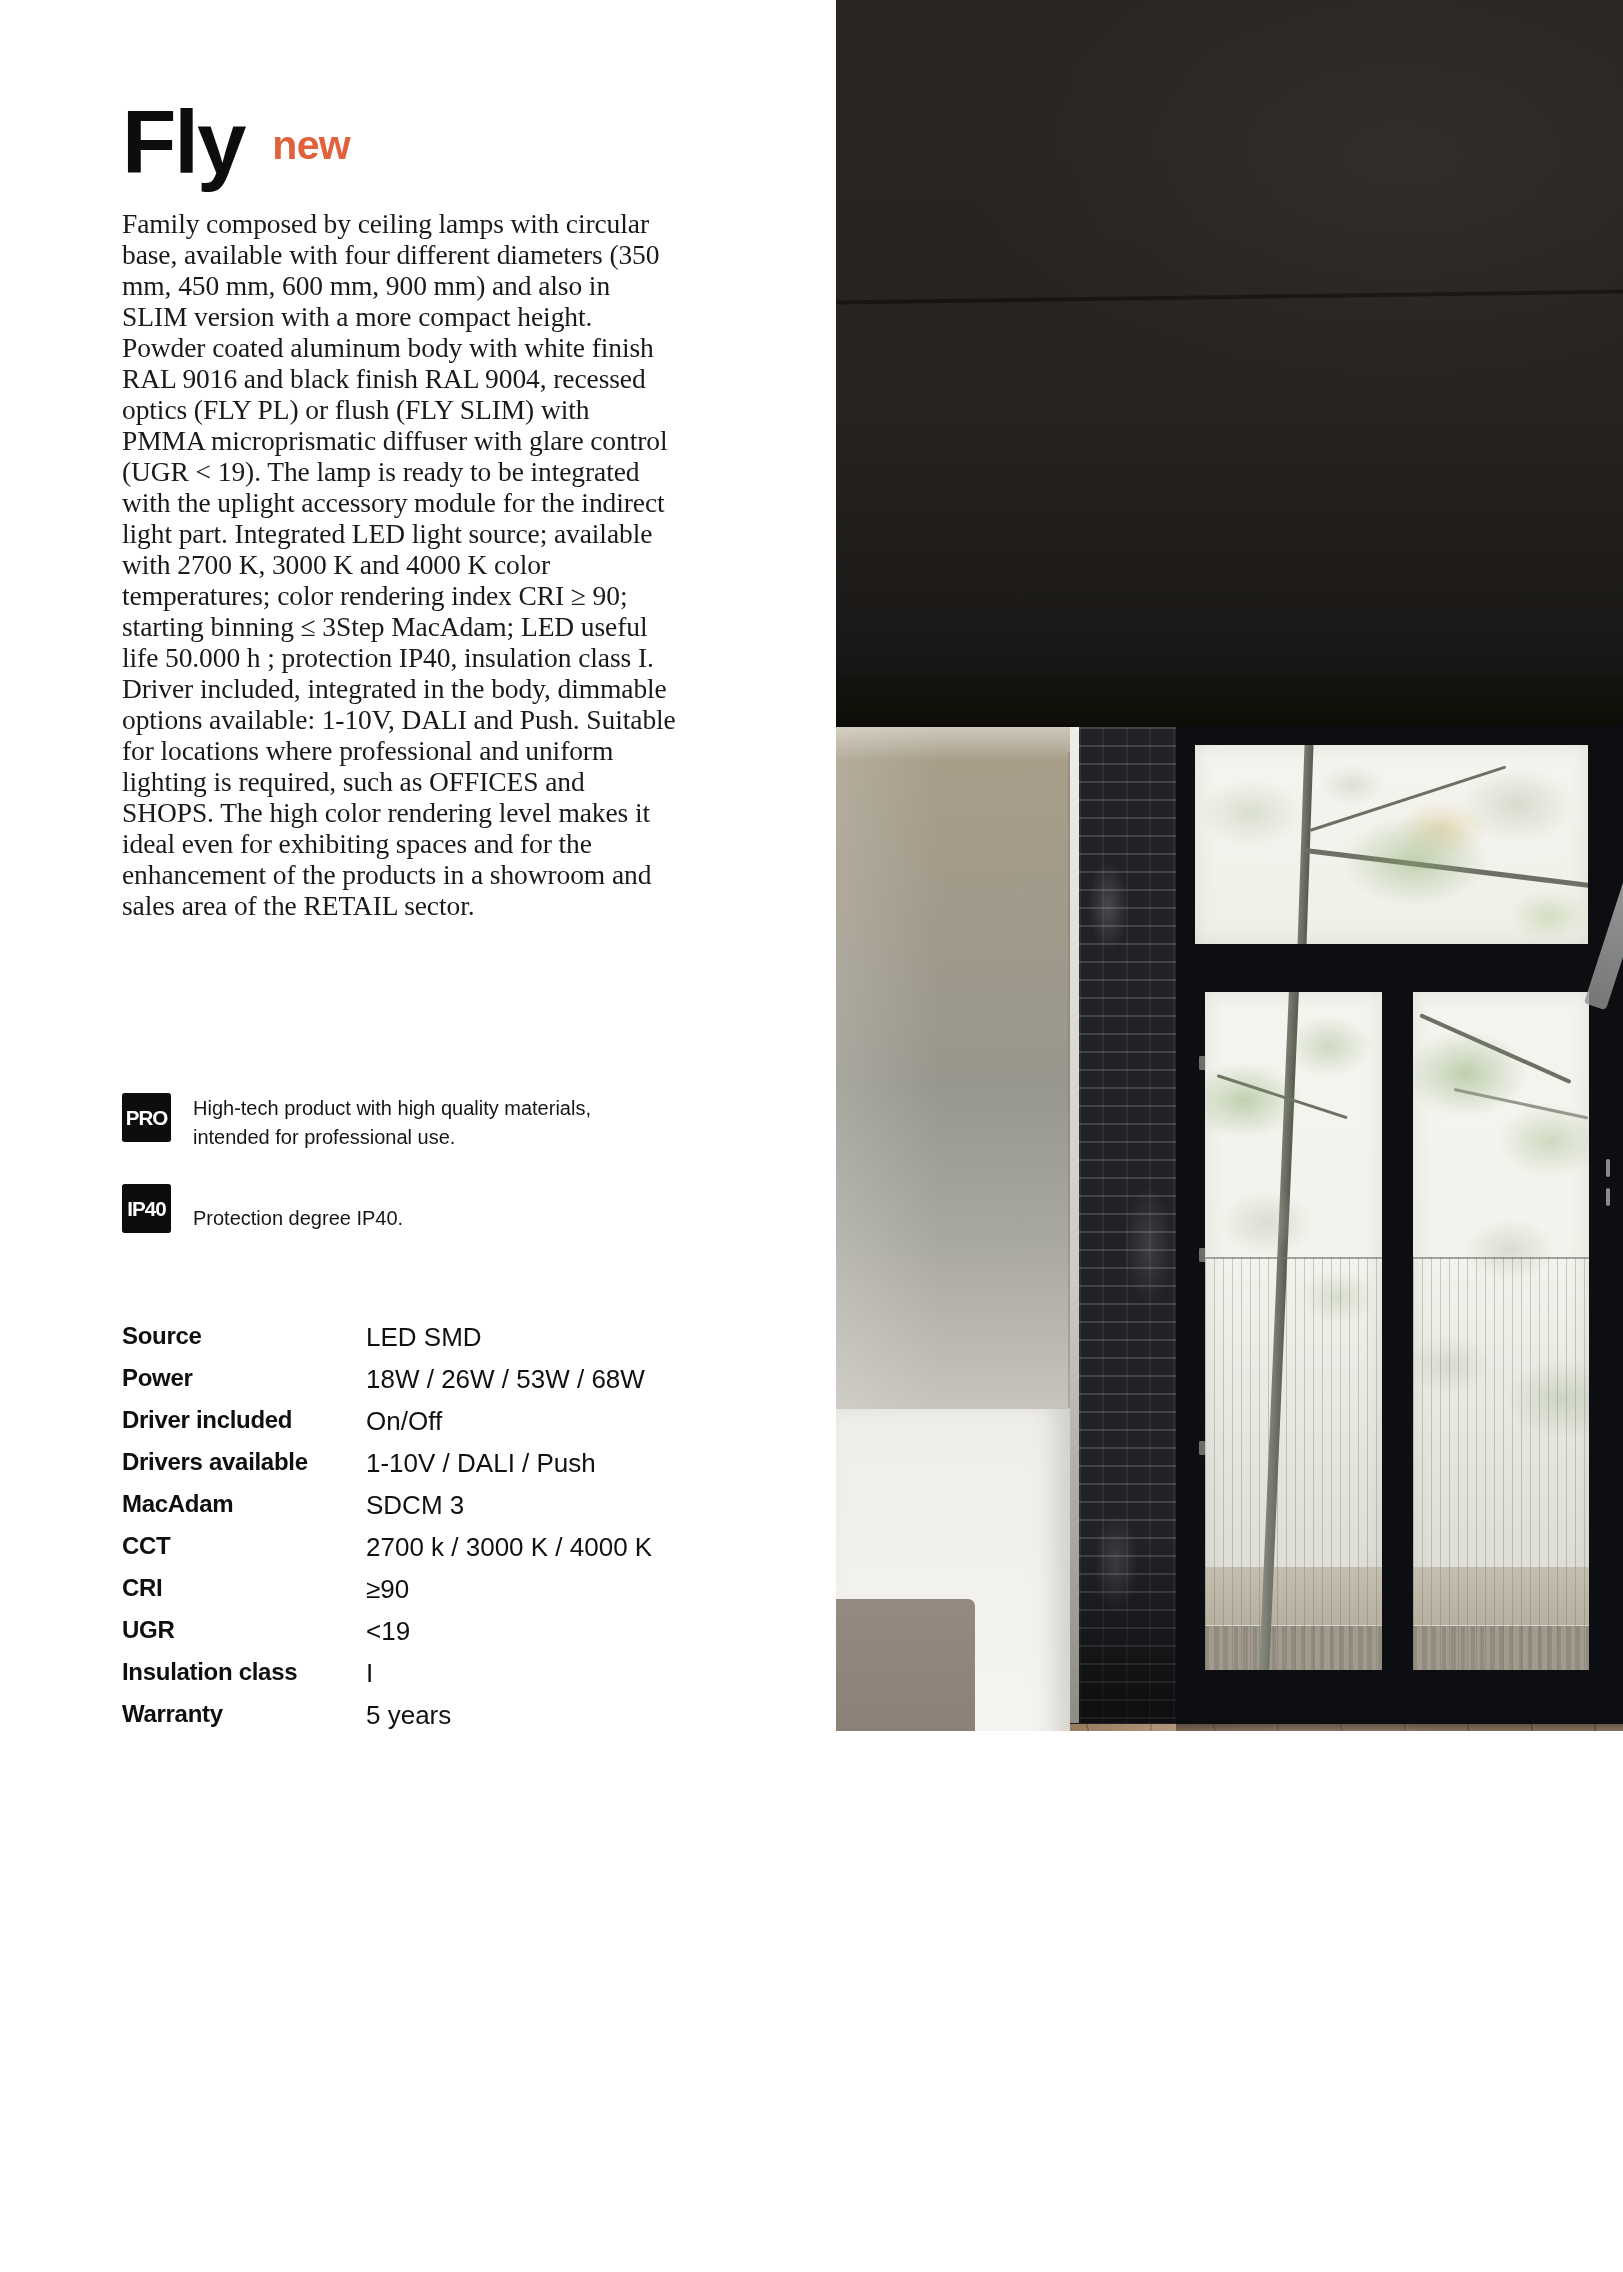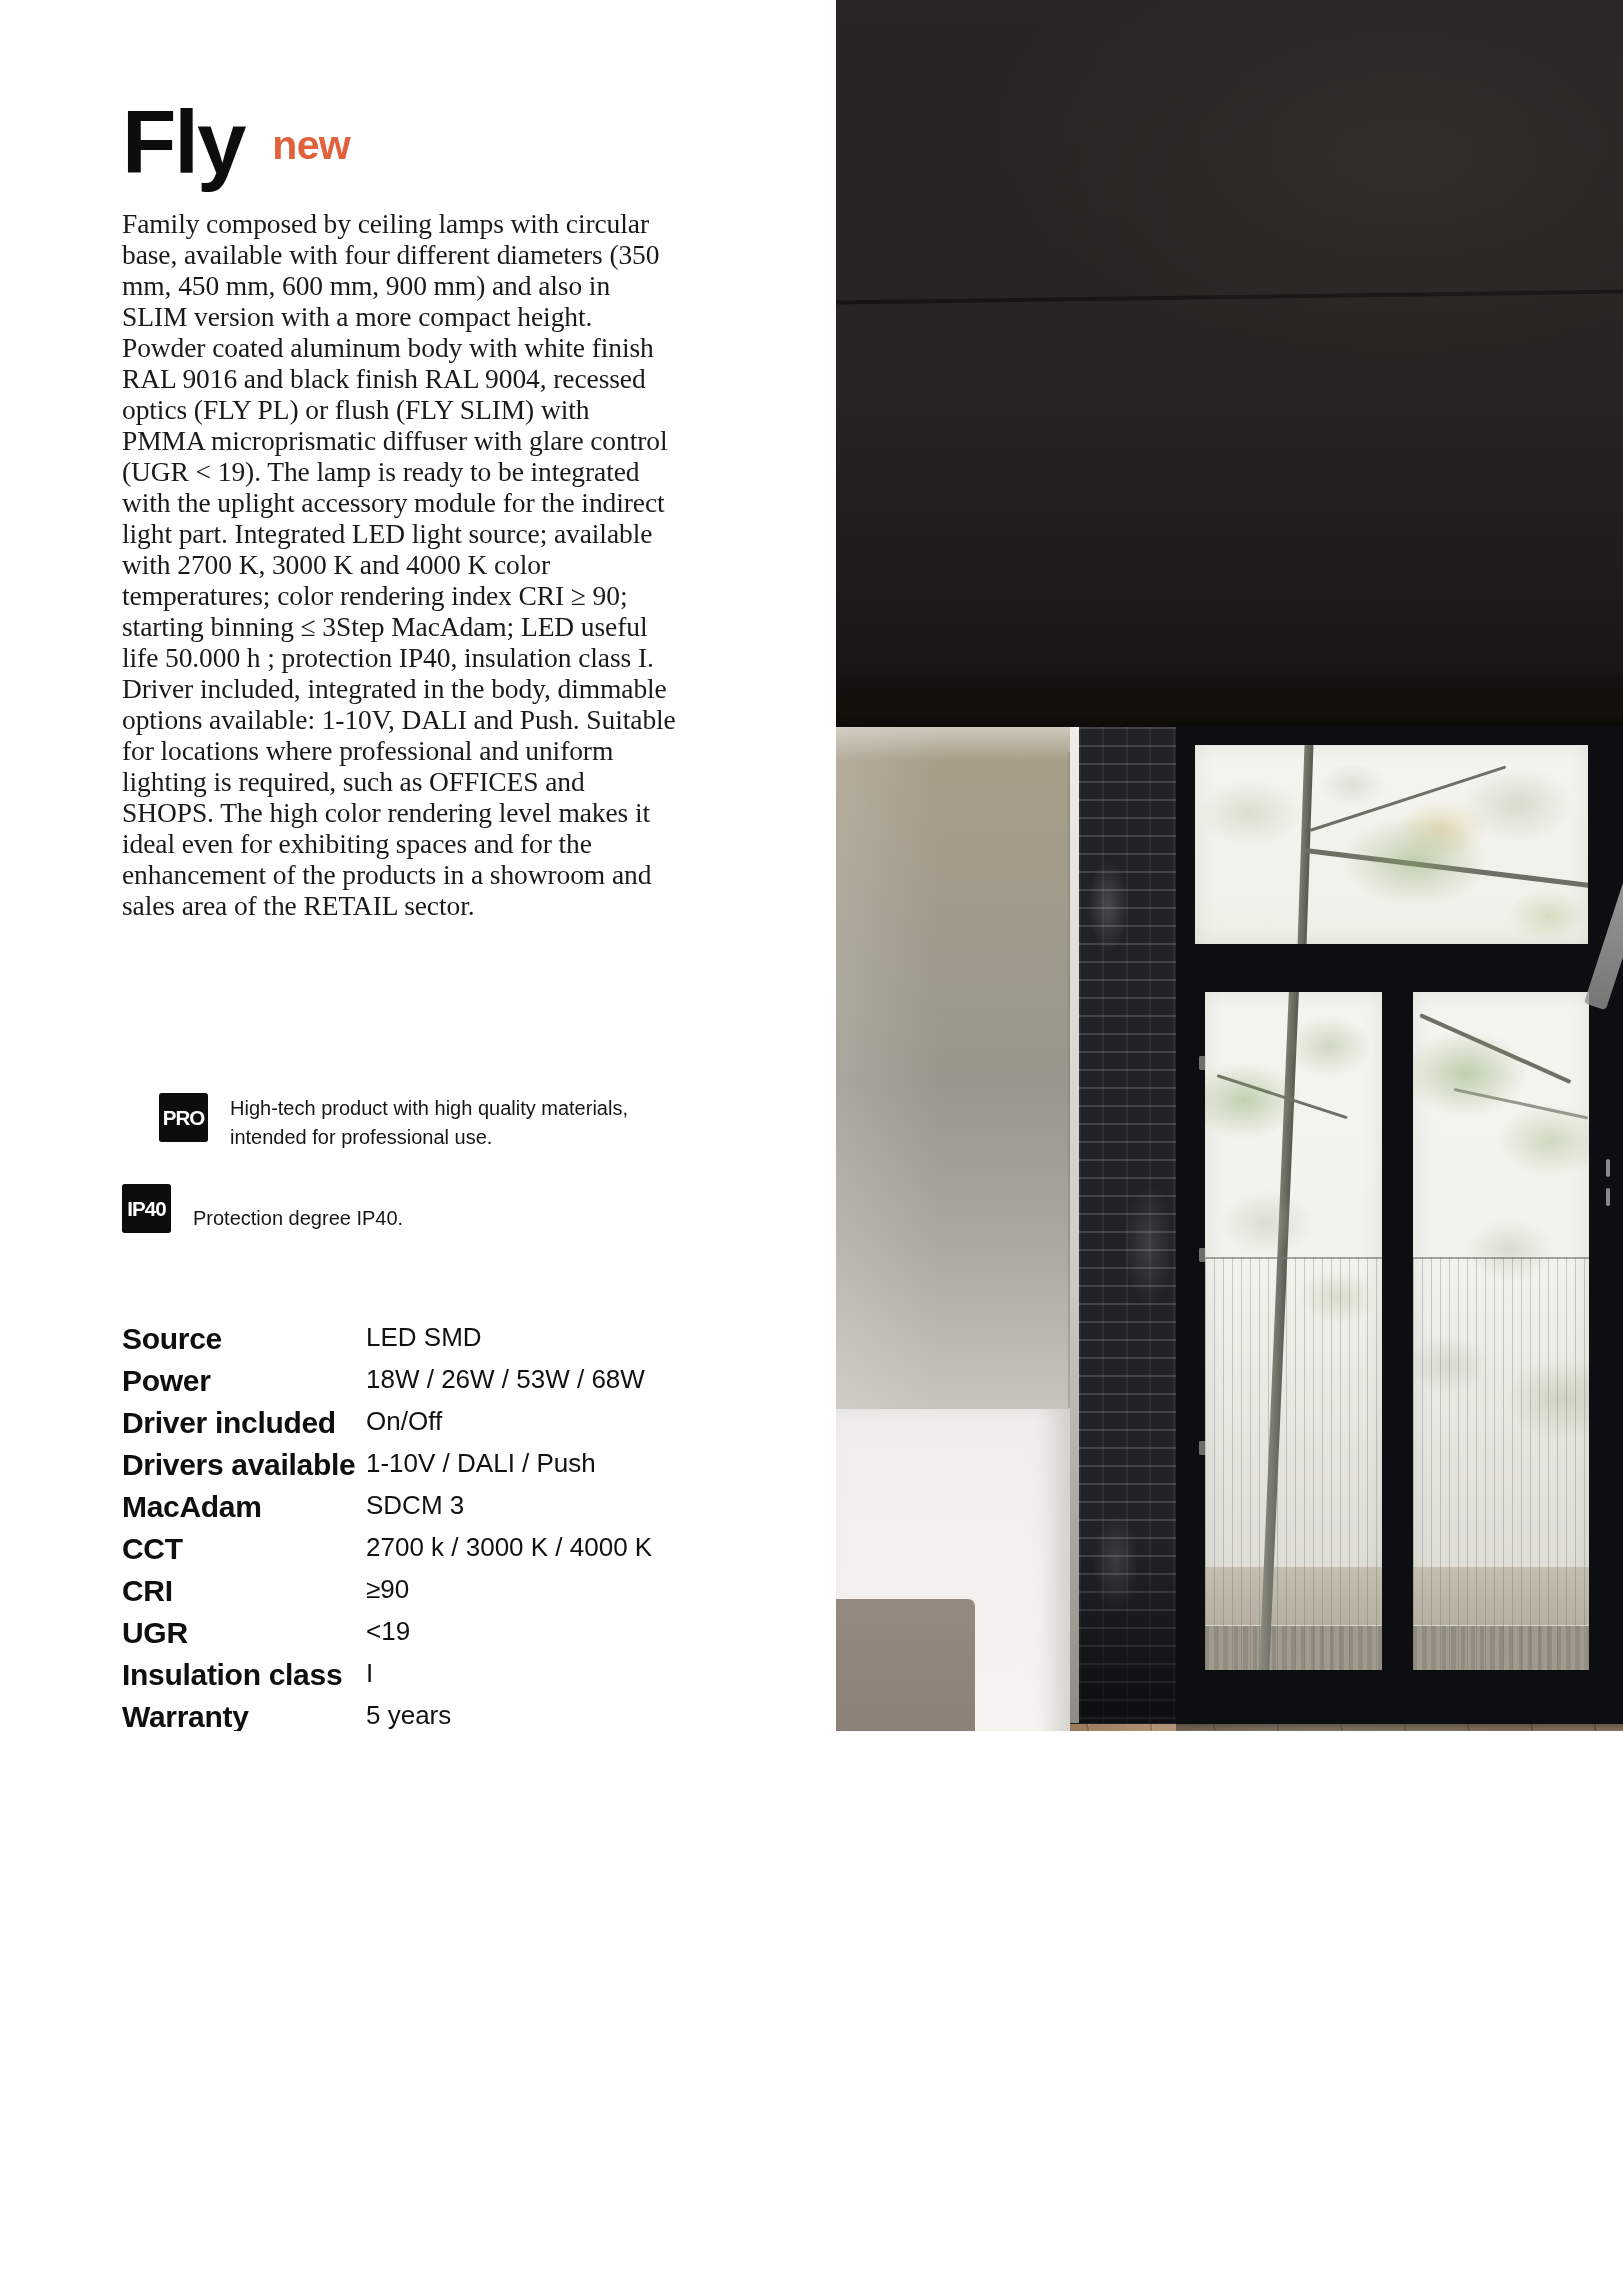--- a/index.html
+++ b/index.html
@@ -19,21 +19,21 @@
   .feature{position:absolute;left:122px;display:flex;gap:22px;align-items:flex-start;}
   .feature--center{align-items:flex-end;}
   .badge{
     width:49px;height:49px;flex:0 0 49px;background:#0d0d0d;color:#ffffff;border-radius:2.7px;
     display:flex;align-items:center;justify-content:center;
     font-weight:700;font-size:20.6px;letter-spacing:-1px;
   }
   .feature-text{font-size:20px;line-height:29px;color:#161616;max-width:450px;padding-top:1.4px;}
   .specs{position:absolute;left:122px;top:1322px;width:687px;}
   .spec-row{display:grid;grid-template-columns:244px 1fr;height:42px;align-items:start;}
-  .spec-label{font-size:30px;font-weight:700;letter-spacing:-0.3px;color:#0f0f0f;}
+  .spec-label{font-size:24px;font-weight:700;letter-spacing:-0.3px;color:#0f0f0f;}
   .spec-value{font-size:26px;font-weight:400;color:#111111;}
   .page-number{position:absolute;left:340px;top:2201px;font-size:25.4px;color:#222222;margin-top:36px;}
 
   
   .photo{position:absolute;left:836px;top:0;width:787px;height:2273px;overflow:hidden;background:#20201e;}
   .photo *{position:absolute;}
   .ceiling{
     left:0;top:0;width:787px;height:727px;
     background:
       radial-gradient(618px 344px at 72% 22%, rgba(105,92,80,.16), transparent 70%),
@@ -127,21 +127,21 @@
 
 <div id="canvas">
 
   <div class="title-row">
     <span class="title">Fly</span>
     <span class="new-tag">new</span>
   </div>
 
   <p class="description">Family composed by ceiling lamps with circular base, available with four different diameters (350 mm, 450 mm, 600 mm, 900 mm) and also in SLIM version with a more compact height. Powder coated aluminum body with white finish RAL 9016 and black finish RAL 9004, recessed optics (FLY PL) or flush (FLY SLIM) with PMMA microprismatic diffuser with glare control (UGR &lt; 19). The lamp is ready to be integrated with the uplight accessory module for the indirect light part. Integrated LED light source; available with 2700 K, 3000 K and 4000 K color temperatures; color rendering index CRI ≥ 90; starting binning ≤ 3Step MacAdam; LED useful life 50.000 h ; protection IP40, insulation class I. Driver included, integrated in the body, dimmable options available: 1-10V, DALI and Push. Suitable for locations where professional and uniform lighting is required, such as OFFICES and SHOPS. The high color rendering level makes it ideal even for exhibiting spaces and for the enhancement of the products in a showroom and sales area of the RETAIL sector.</p>
 
-  <div class="feature" style="top:1093px;margin-left:37px;">
+  <div class="feature" style="top:1093px;">
     <div class="badge">PRO</div>
     <div class="feature-text">High-tech product with high quality materials, intended for professional use.</div>
   </div>
 
   <div class="feature feature--center" style="top:1184px;">
     <div class="badge">IP40</div>
     <div class="feature-text">Protection degree IP40.</div>
   </div>
 
   <div class="specs" id="spec-rows">

